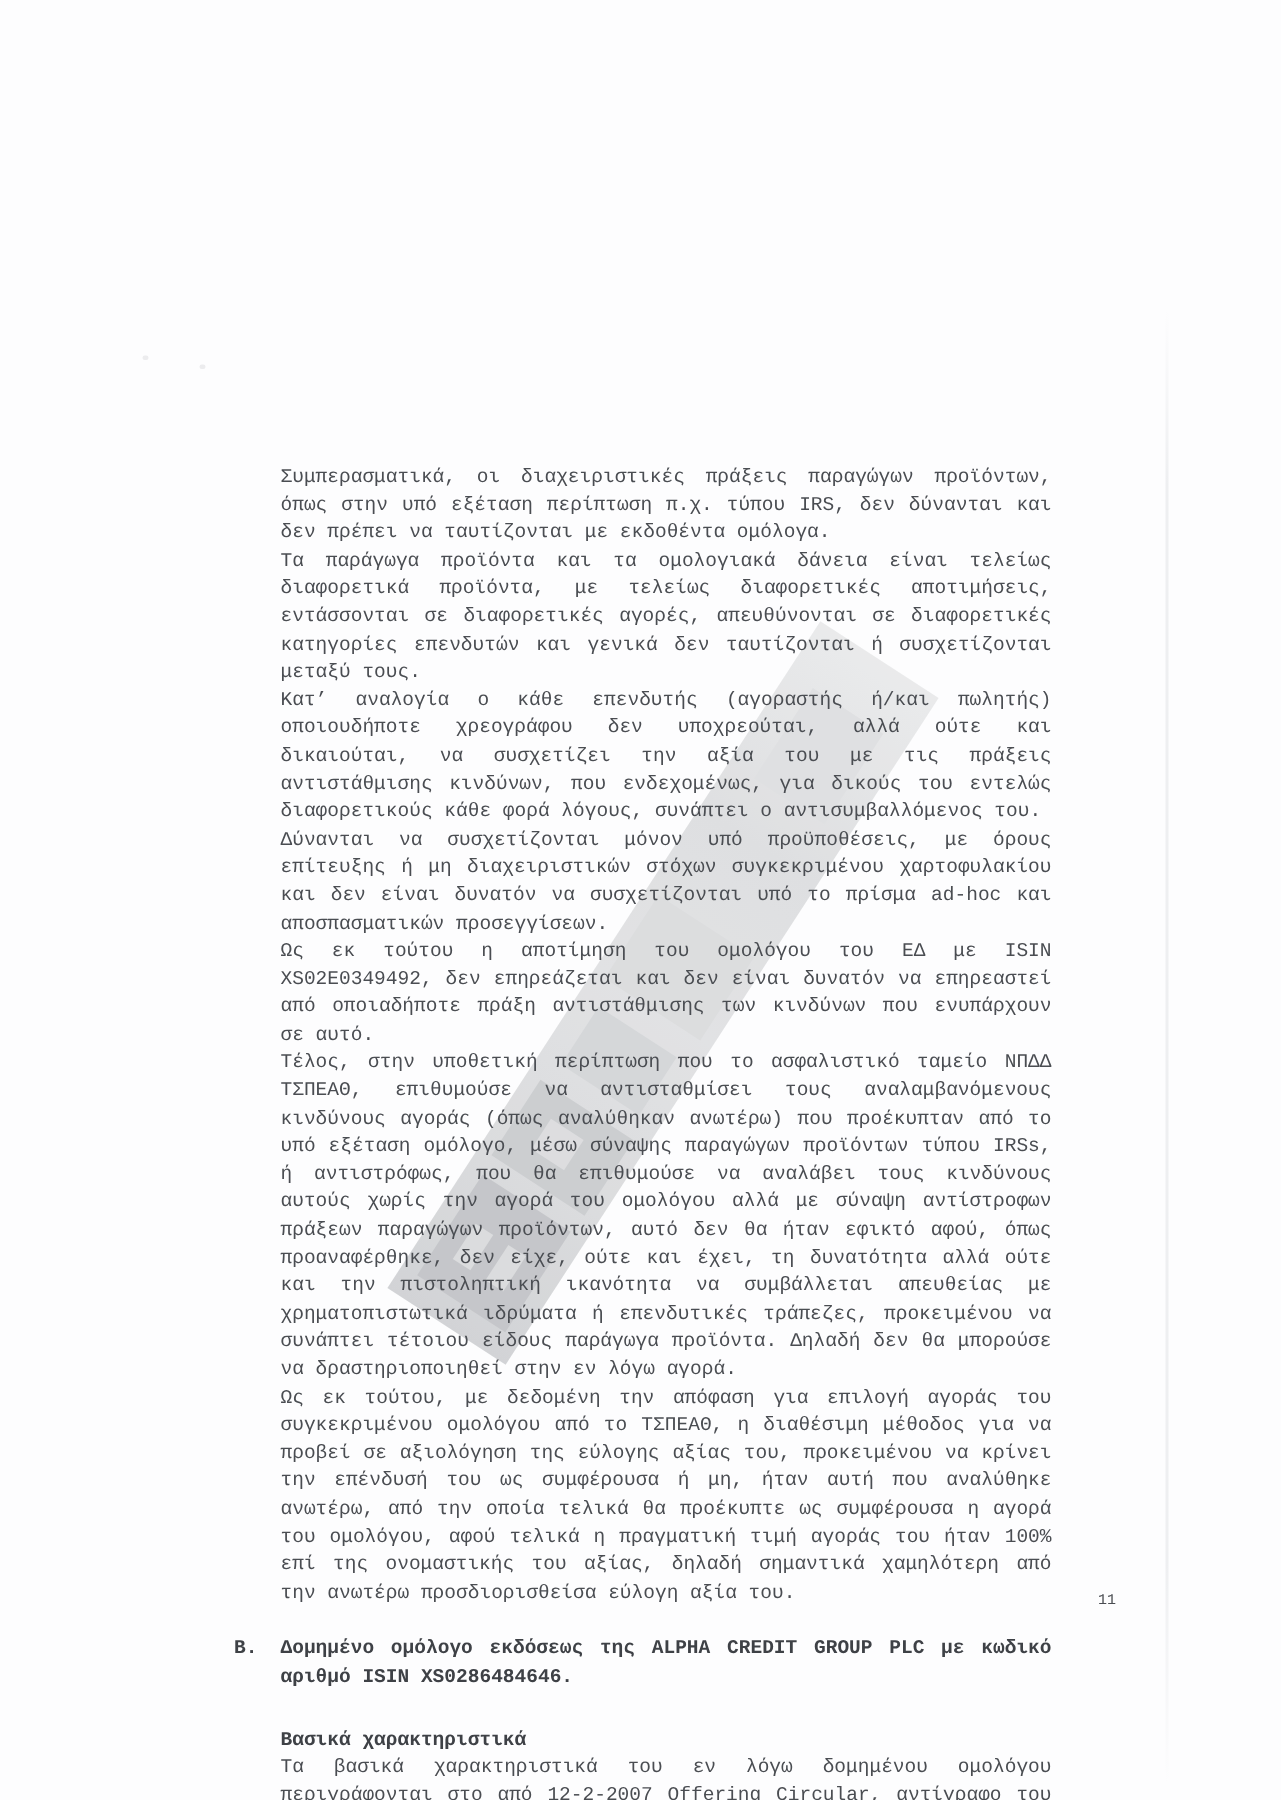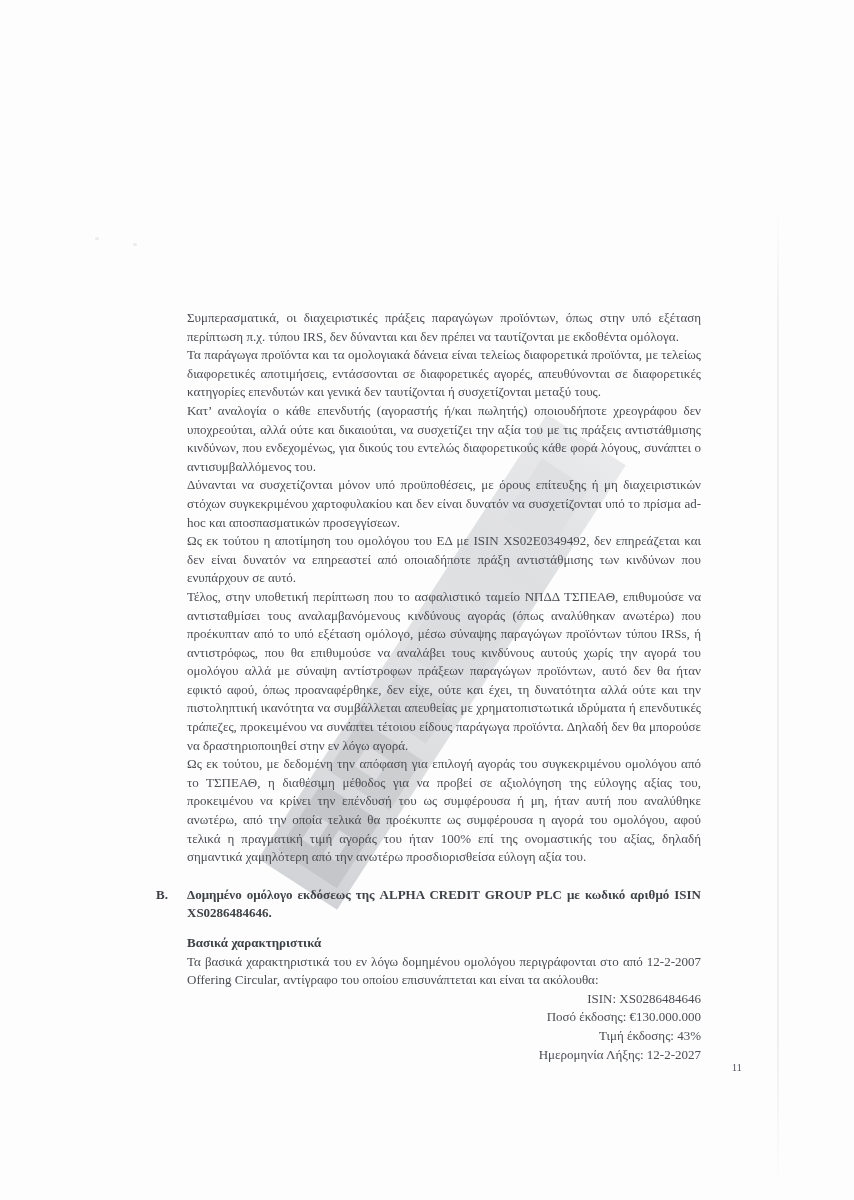--- a/index.html
+++ b/index.html
@@ -1,21 +1,21 @@
 <!DOCTYPE html>
 <html><head>
 <meta charset="utf-8">
 <style>
   html,body { margin:0; padding:0; background:#ffffff; }
   .page {
     position:relative;
     width:854px; height:1200px;
     background:#fdfdfe;
     overflow:hidden;
-    font-family:Liberation Serif, serif;
+    font-family:Liberation Mono, monospace;
   }
 
   
   .watermark {
     position:absolute;
     left:177px; top:615px;
     width:530px; height:94px;
     transform:rotate(-57deg);
     background:linear-gradient(90deg,#c9cbce 0%,#d4d5d7 22%,#dcdddf 48%,#d8d9db 72%,#e6e7e8 100%);
     opacity:.82;
@@ -57,21 +57,21 @@
 
   .section-b {
     position:relative;
     margin-top:19px;
     font-weight:bold;
     color:#3e4146;
   }
   .section-label { position:absolute; left:-31px; top:0; }
 
   .basic-heading {
-    margin-top:11px;
+    margin-top:23px;
     font-weight:bold;
     color:#3e4146;
   }
 
   .char-list { }
   .char-line { text-align:right; }
 
   .page-number {
     position:absolute;
     left:732px; top:1062px;

